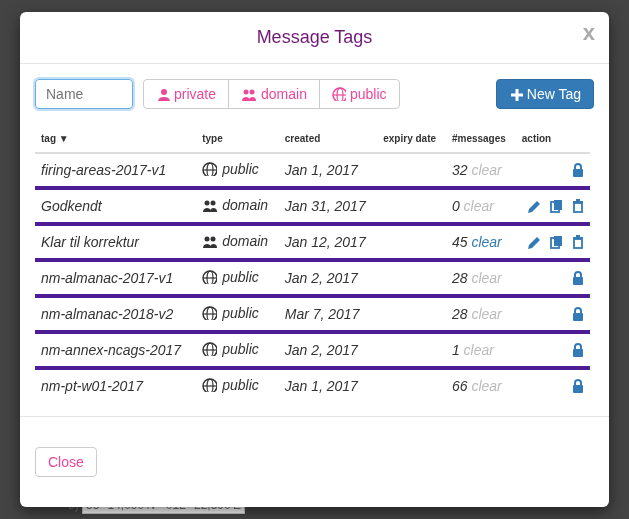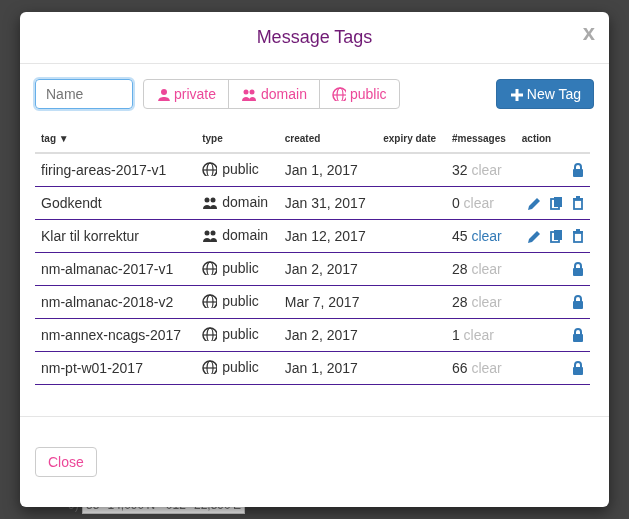--- a/index.html
+++ b/index.html
@@ -117,23 +117,24 @@
     th {
       text-align: left;
       padding: 8px 6px;
       border-bottom: 2px solid #ddd;
       font-weight: bold;
       font-size: 10px;
     }
     th.right, td.right { text-align: left; }
     td {
       padding: 7px 6px;
-      border-bottom: 1px solid #4c1d95;
+      border-bottom: 4px solid #4c1d95;
       vertical-align: middle;
       white-space: nowrap;
+      font-style: italic;
     }
     .type-cell { display: inline-flex; align-items: center; gap: 5px; }
     .muted { color: #bbb; }
     .link { color: #337ab7; cursor: pointer; }
     .action-icons {
       display: inline-flex;
       gap: 8px;
       justify-content: flex-end;
       width: 100%;
     }

